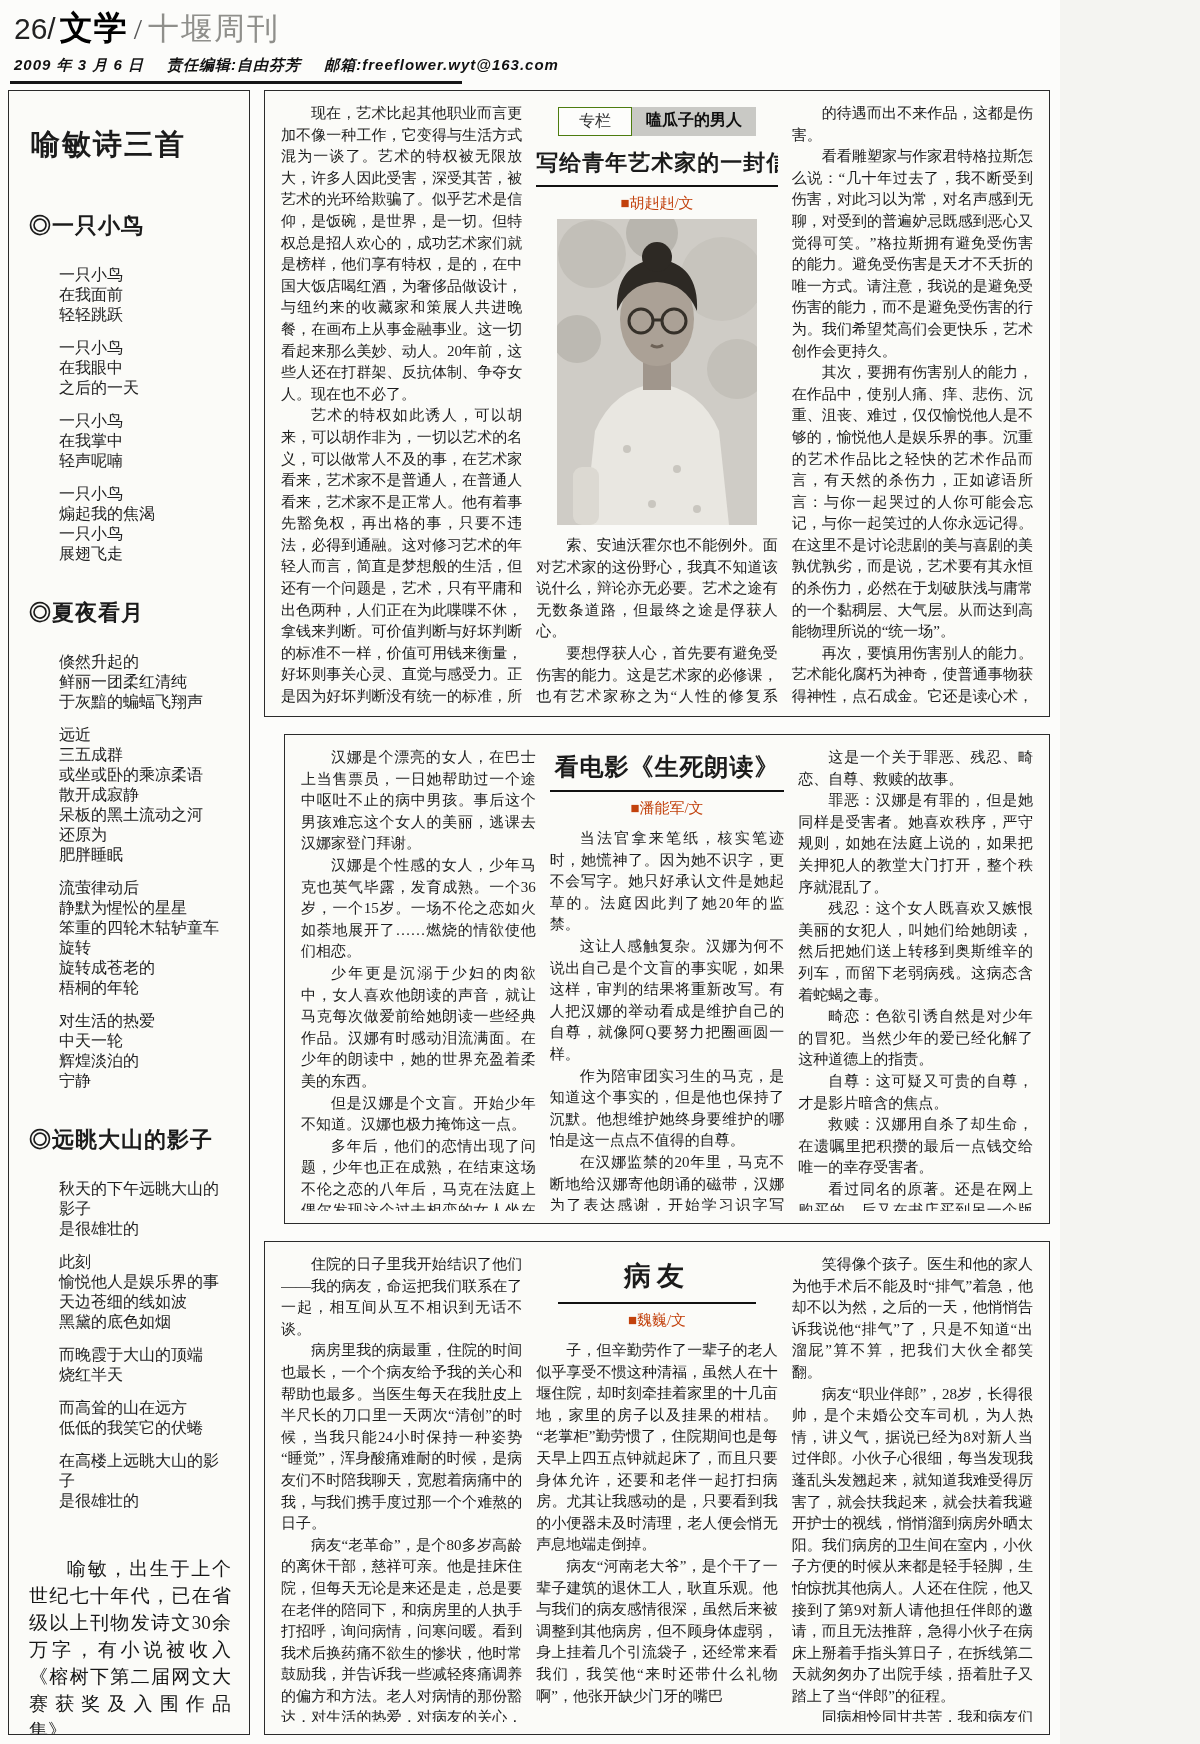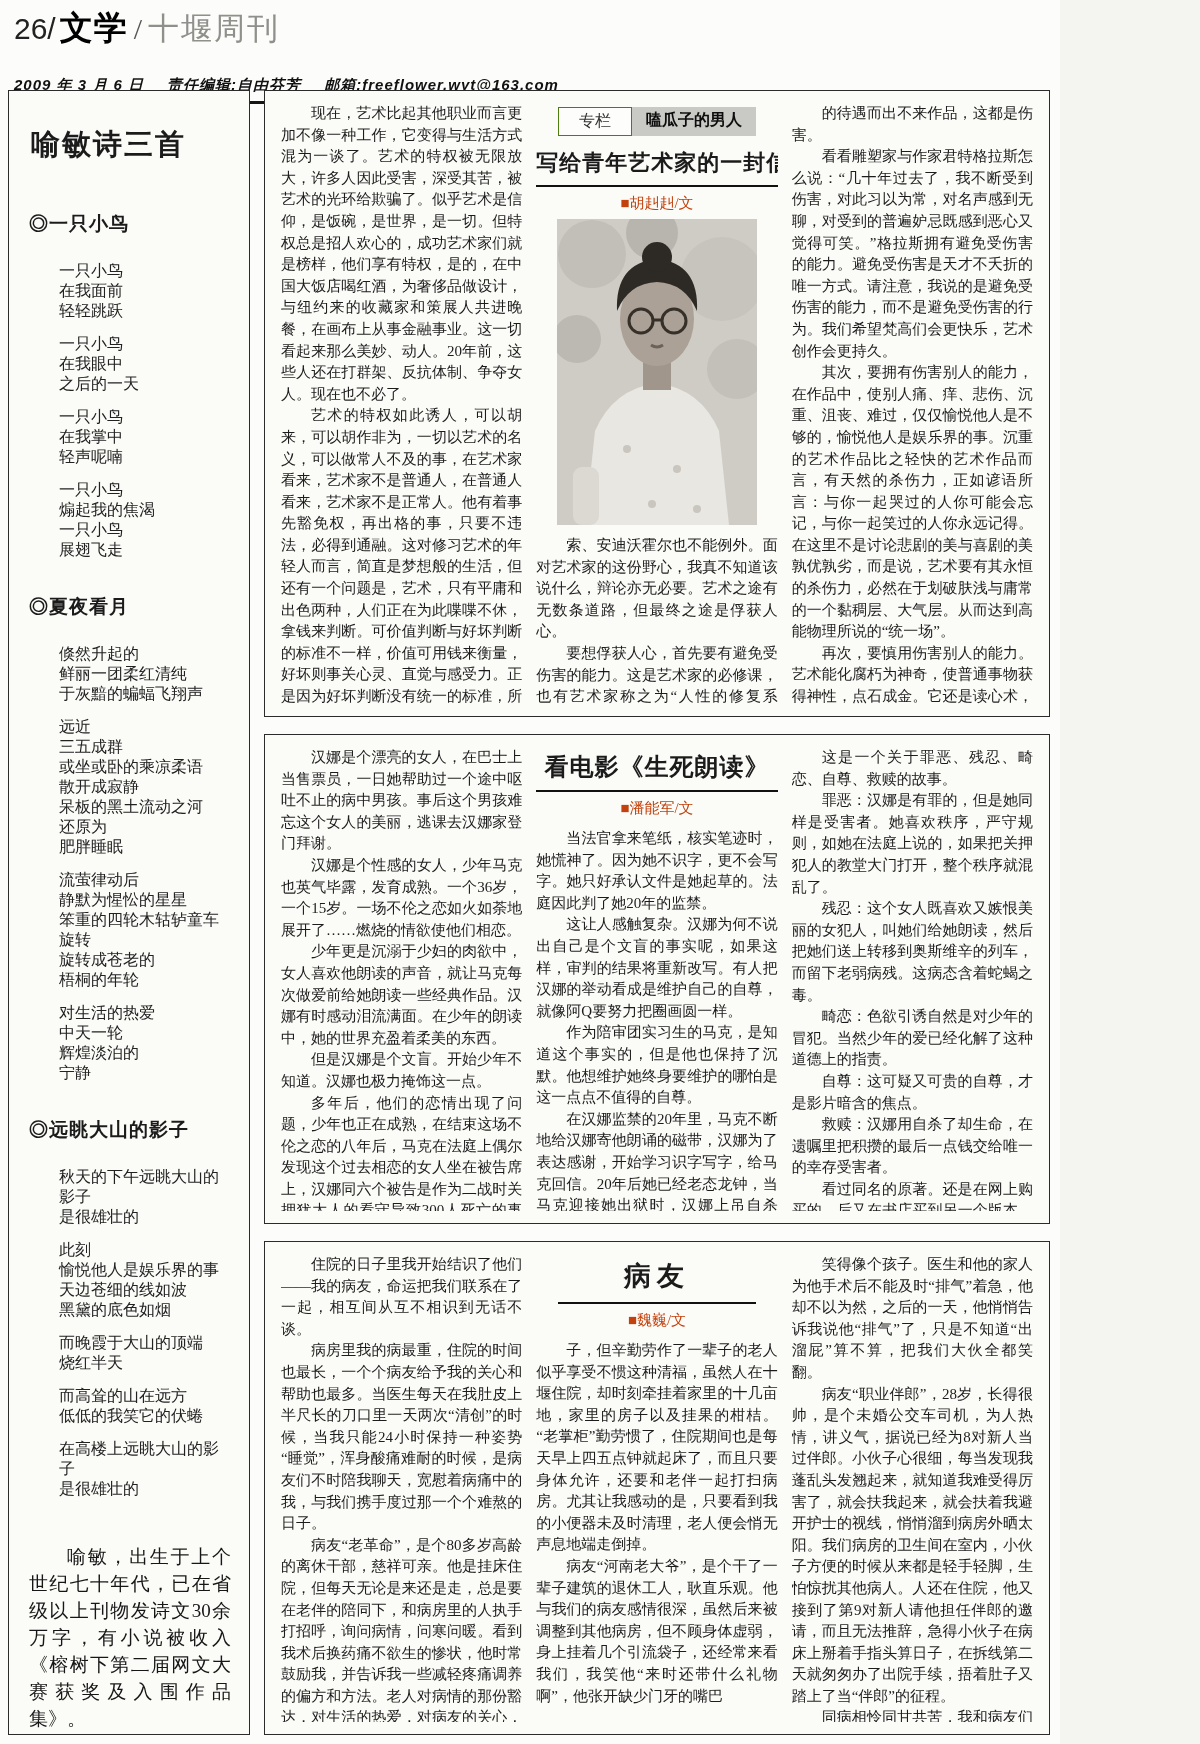--- a/index.html
+++ b/index.html
@@ -5,42 +5,42 @@
   html,body{margin:0;padding:0;}
   body{width:1200px;height:1744px;background:#f4f4f1;font-family:"Liberation Serif",serif;color:#1b1b1b;}
   .page{width:1060px;height:1744px;background:#fcfcfa;position:relative;overflow:hidden;}
 
   
   .masthead{padding:8px 0 0 14px;line-height:40px;white-space:nowrap;}
   .m-num{font-family:"Liberation Sans",sans-serif;font-size:30px;color:#222;}
   .m-section{font-size:33px;font-weight:bold;color:#000;letter-spacing:1px;}
   .m-slash{font-size:30px;color:#555;padding:0 2px;}
   .m-pub{font-size:31px;color:#8f8f8b;letter-spacing:2px;}
-  .dateline{padding:2px 0 0 14px;font-family:"Liberation Sans",sans-serif;font-style:italic;font-weight:bold;font-size:15px;color:#111;letter-spacing:1px;margin-top:20px;}
+  .dateline{padding:2px 0 0 14px;font-family:"Liberation Sans",sans-serif;font-style:italic;font-weight:bold;font-size:15px;color:#111;letter-spacing:1px;}
   .dateline span{margin-right:18px;}
   .head-rule{height:3px;background:#161616;width:452px;margin:6px 0 0 10px;}
 
   
   .content{position:absolute;top:90px;left:8px;right:10px;bottom:9px;display:flex;gap:14px;}
   .boxed{border:1px solid #2b2b2b;background:#fbfbf8;box-sizing:border-box;overflow:hidden;}
 
   
   .sidebar{width:242px;flex:none;padding:26px 18px 10px 20px;}
   .sb-title{font-family:"Liberation Sans",sans-serif;font-weight:bold;font-size:29px;letter-spacing:2px;margin:8px 0 46px 2px;}
-  .poem-h{font-family:"Liberation Sans",sans-serif;font-weight:bold;font-size:19px;margin:34px 0 24px 0;letter-spacing:1px;}
+  .poem-h{font-family:"Liberation Sans",sans-serif;font-weight:bold;font-size:22px;margin:34px 0 24px 0;letter-spacing:1px;}
   .poem-h:first-of-type{margin-top:0;}
   .pline{font-size:16px;line-height:20px;margin-left:30px;color:#222;}
   .pgap{height:13px;}
   .sb-bio{margin-top:44px;font-size:19px;line-height:27px;text-indent:2em;color:#161616;text-align:justify;}
 
   
   .articles{flex:1;display:flex;flex-direction:column;gap:17px;min-width:0;}
   .article{padding:12px 16px;}
   .a1{height:627px;flex:none;}
-  .a2{height:490px;flex:none;}
+  .a2{height:490px;flex:none;margin-left:20px;}
   .a3{flex:1;}
   .cols{display:flex;gap:14px;height:100%;}
   .col{flex:1;min-width:0;overflow:hidden;}
   .para{margin:0;text-indent:2em;font-size:15px;line-height:21.6px;text-align:justify;color:#1c1c1c;}
 
   
   .tagrow{display:flex;justify-content:center;margin:4px 0 12px 0;}
   .tag-plain{border:1px solid #4d7c0f;background:#fdfdfb;padding:3px 20px;font-size:16px;color:#333;}
   .tag-gray{background:#c9c9c5;padding:3px 14px;font-size:16px;font-weight:bold;font-family:"Liberation Sans",sans-serif;color:#0d0d0d;}
   .headline{font-size:22px;font-weight:bold;text-align:center;white-space:nowrap;margin:0;padding-bottom:7px;border-bottom:2px solid #111;letter-spacing:1px;}

